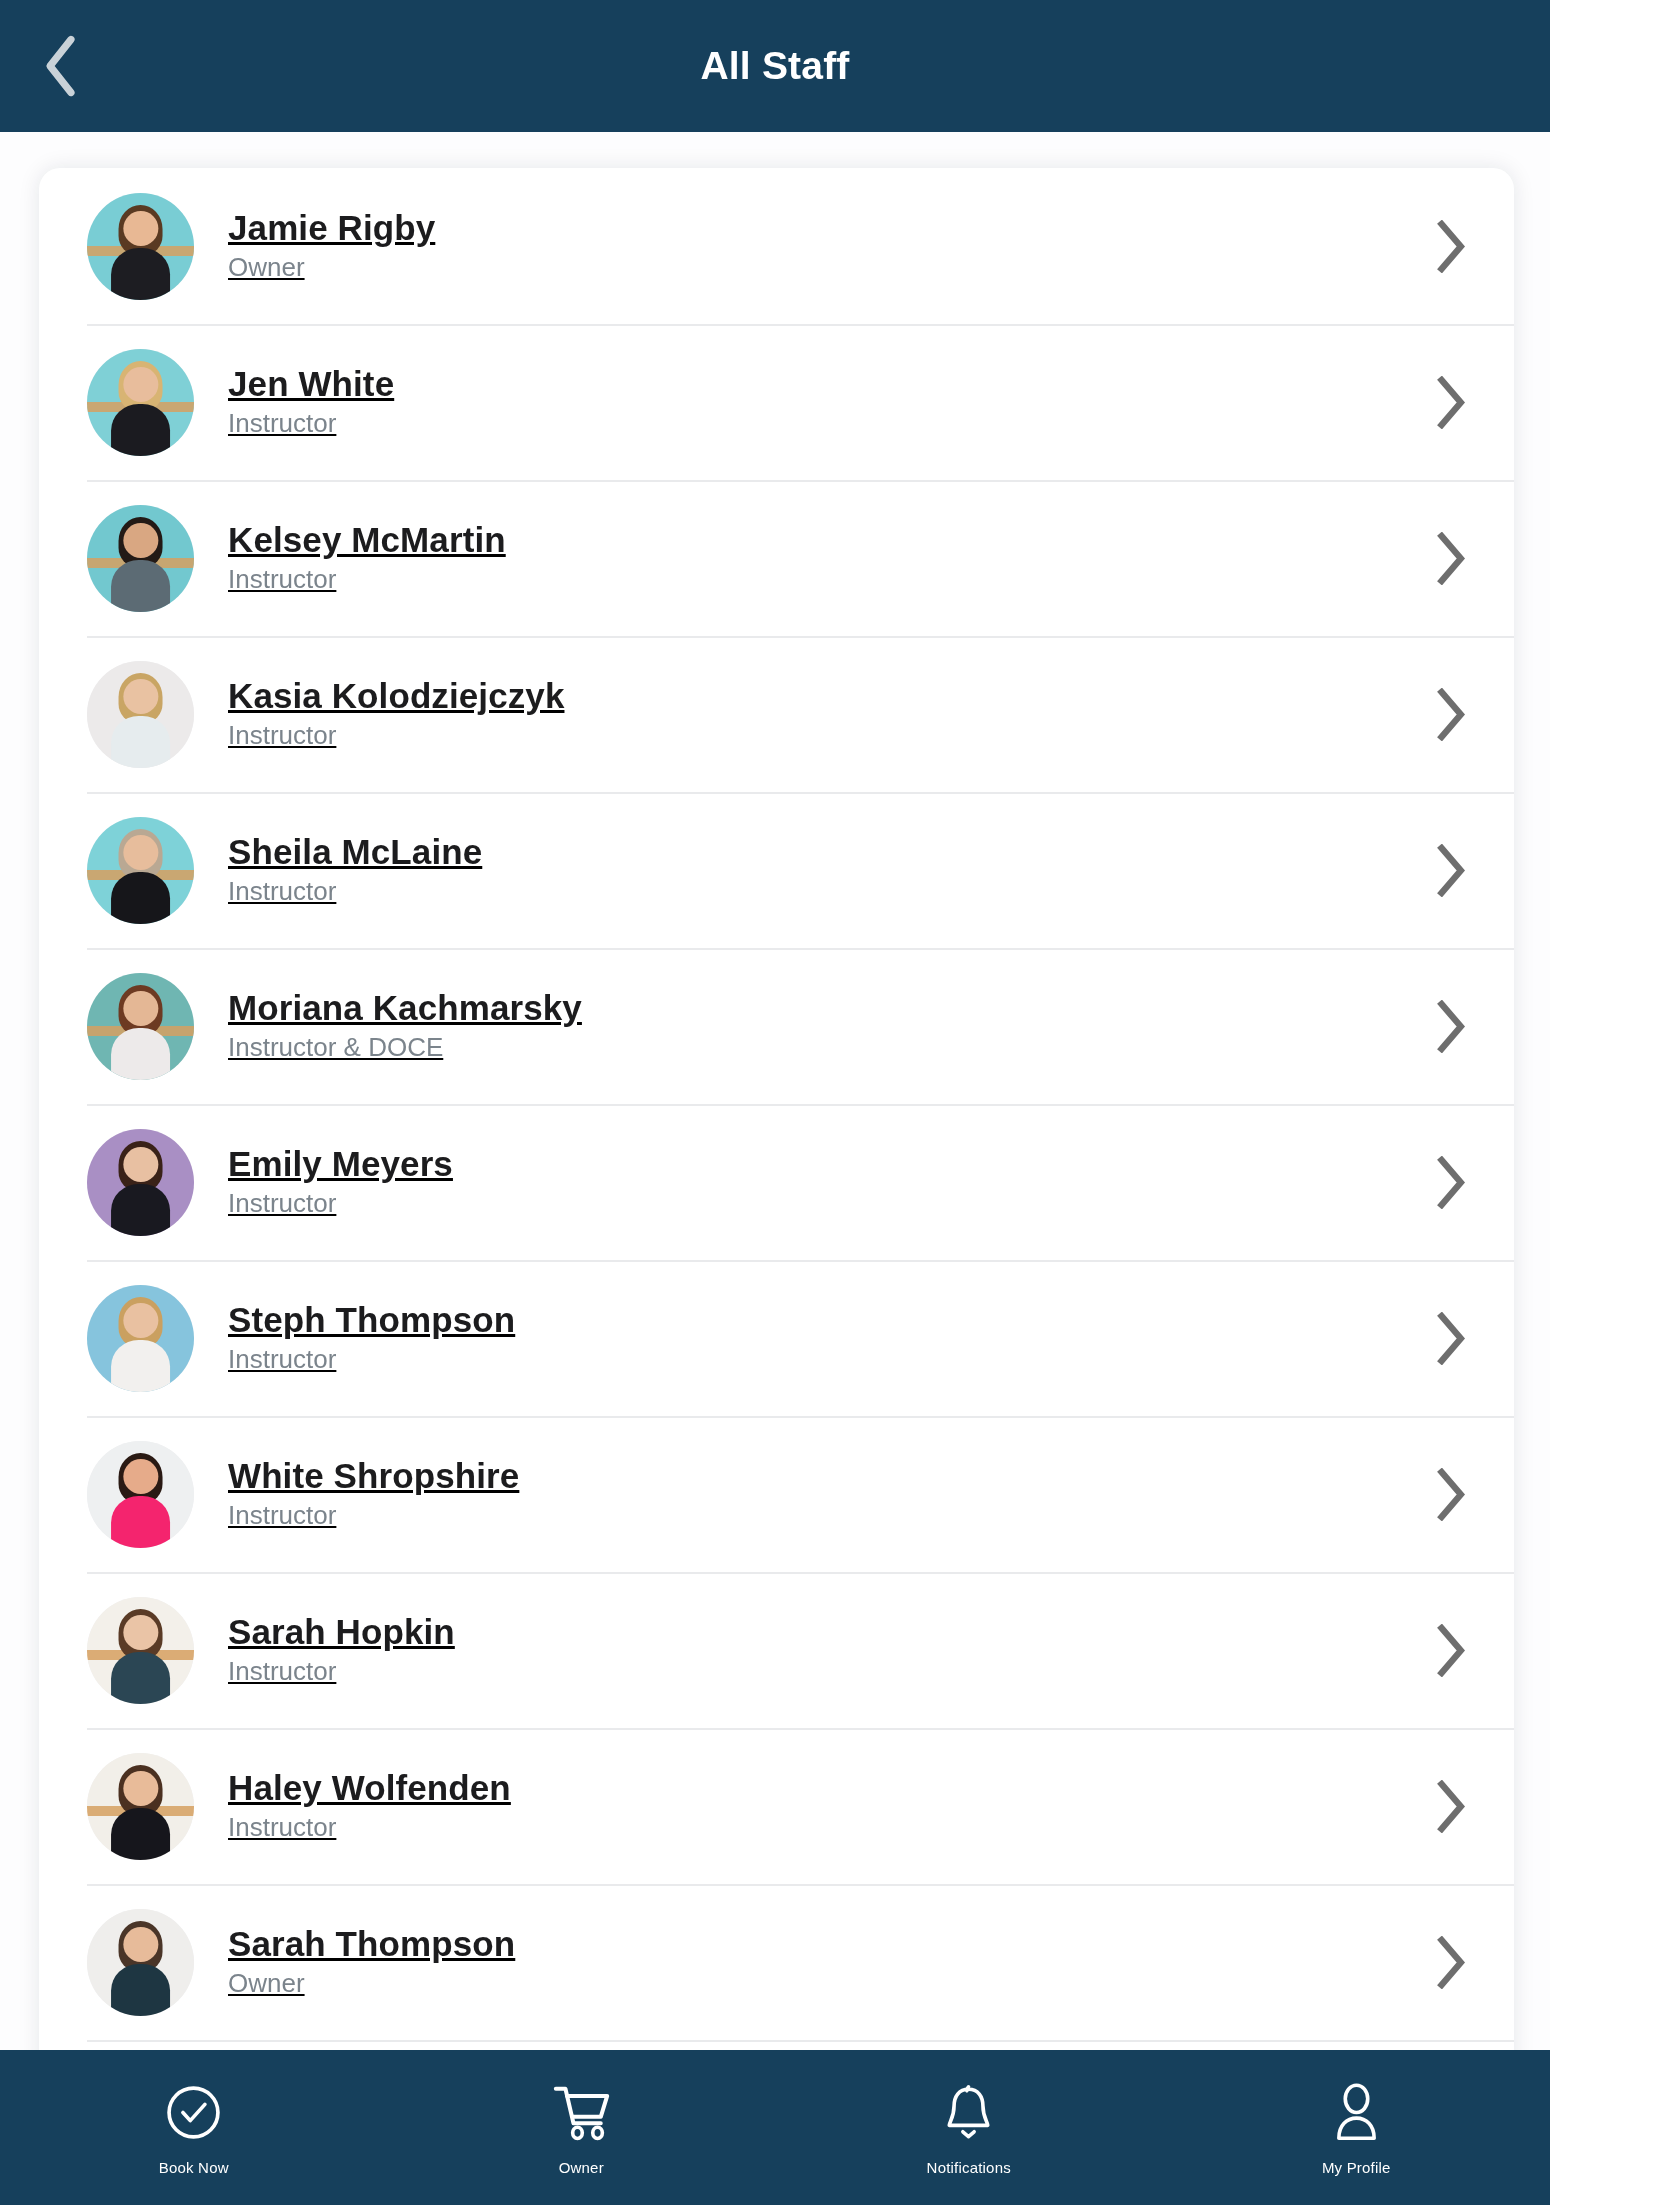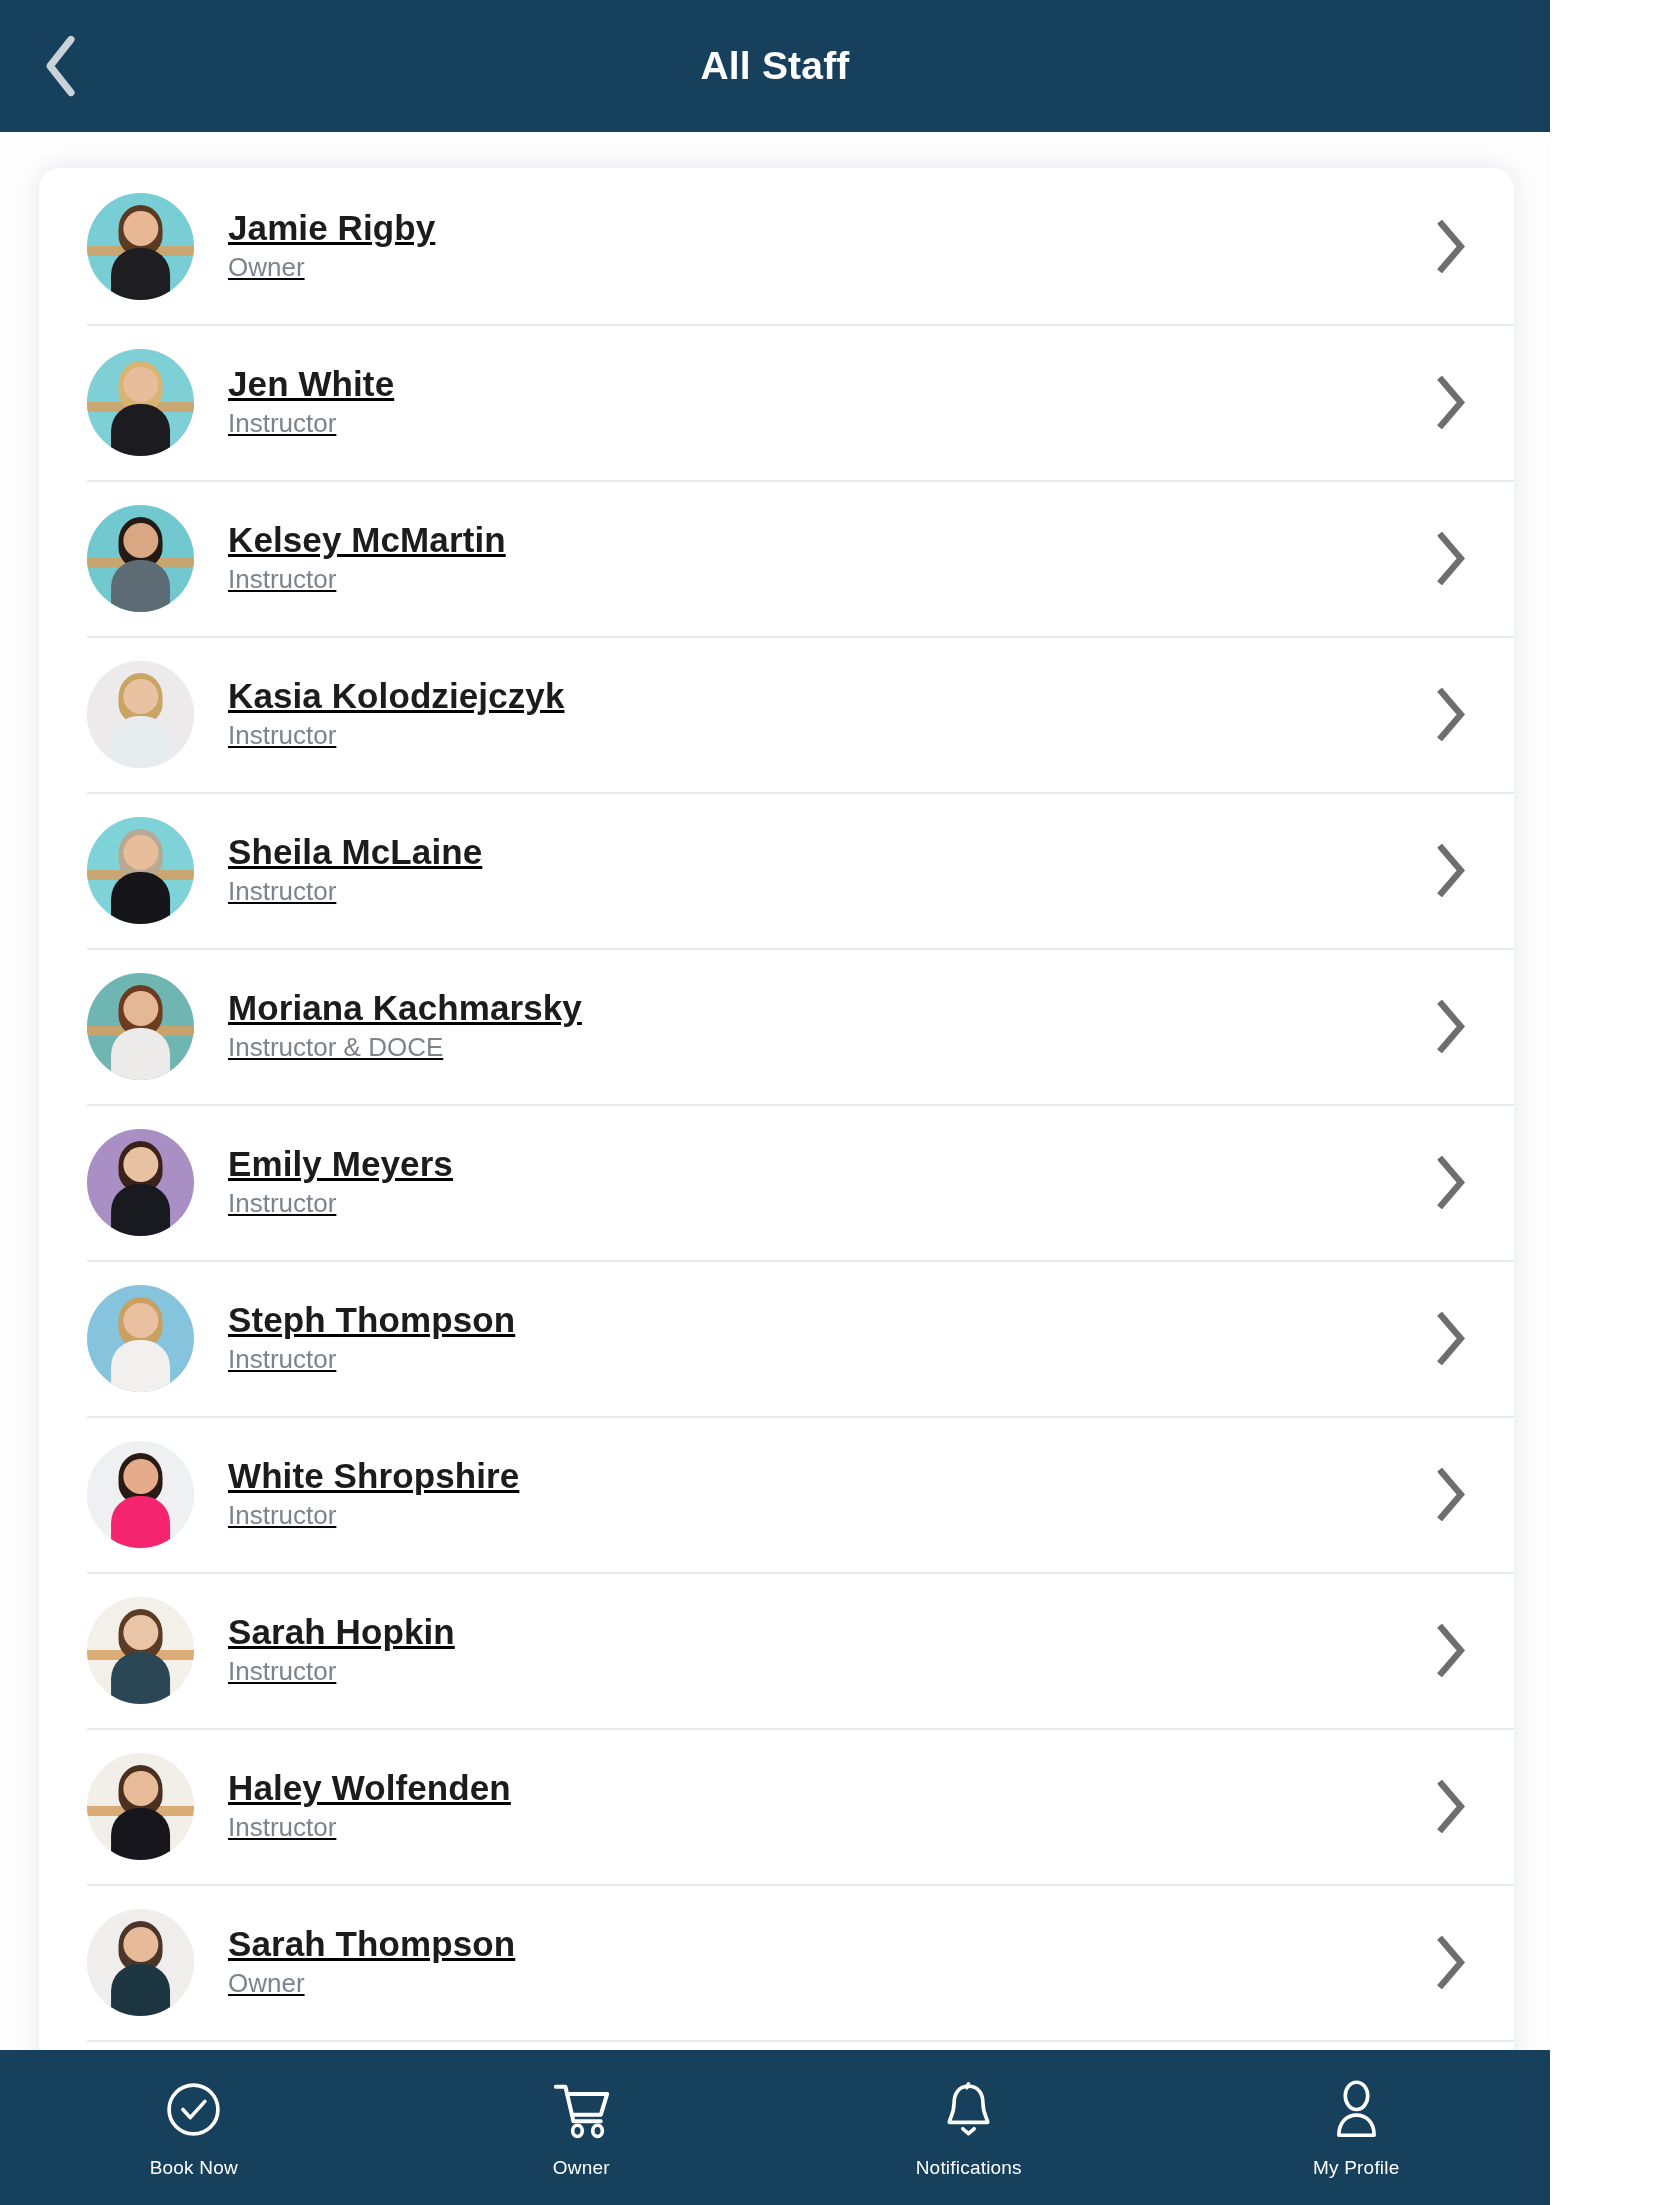--- a/index.html
+++ b/index.html
@@ -165,21 +165,21 @@
     display:flex; flex-direction:column;
     align-items:center; justify-content:center;
     gap:18px;
     cursor:pointer;
     padding-top:4.8px;
   }
   .tab .ticon { height:58px; display:flex; align-items:center; justify-content:center; }
   .tab .ticon svg { display:block; }
   .tab .tlabel {
     color:#ffffff;
-    font-size:19px;
+    font-size:15px;
     font-weight:400;
     letter-spacing:0.2px;
   }
 </style>
 </head>
 <body>
 
 <div class="screen">
 
   <div class="header">

